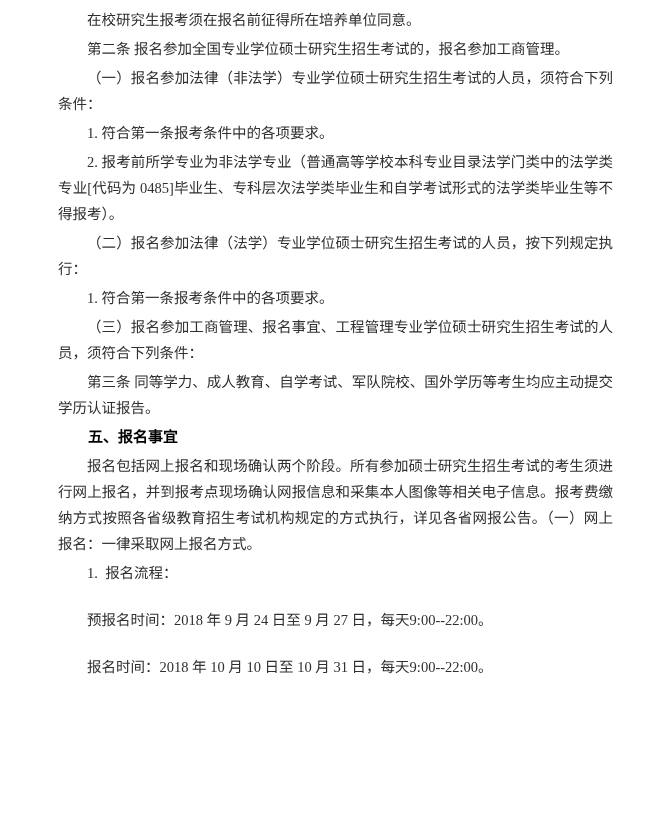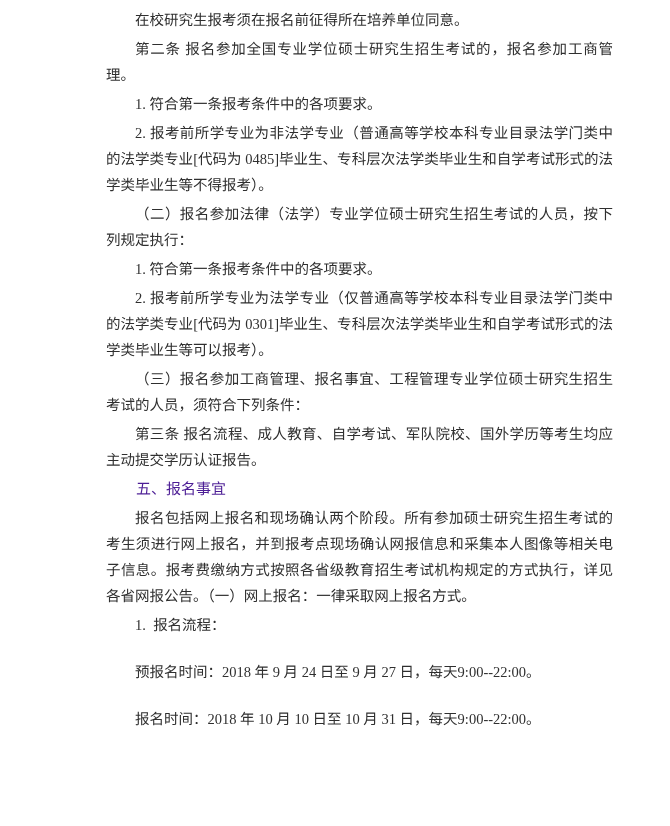--- a/index.html
+++ b/index.html
@@ -12,58 +12,57 @@
     height: 826px;
     overflow: hidden;
     font-family: "Liberation Serif", "DejaVu Serif", serif;
     color: #2f2f2f;
   }
   .doc-page {
     width: 670px;
     height: 604px;
     background: #ffffff;
     box-sizing: border-box;
-    padding-left: 48px;
   }
   .doc-body {
     padding: 7px 57px 0 58px;
   }
   .para {
     margin: 0 0 3px 0;
     font-size: 14.5px;
     line-height: 26px;
     text-align: justify;
     text-indent: 2em;
     word-break: normal;
     overflow-wrap: break-word;
   }
   .para.heading {
-    font-weight: normal;
-    color: #4c1d95;
+    font-weight: bold;
+    color: #000000;
     font-size: 15px;
   }
   .para.tight {
     margin-bottom: 0;
     margin-top: 21px;
   }
 </style>
 </head>
 <body>
 
 <div class="doc-page">
   <div class="doc-body">
 
   <p class="para body">在校研究生报考须在报名前征得所在培养单位同意。</p>
       <p class="para body">第二条 报名参加全国专业学位硕士研究生招生考试的，报名参加工商管理。</p>
+      <p class="para body">（一）报名参加法律（非法学）专业学位硕士研究生招生考试的人员，须符合下列条件：</p>
       <p class="para body">1. 符合第一条报考条件中的各项要求。</p>
       <p class="para body">2. 报考前所学专业为非法学专业（普通高等学校本科专业目录法学门类中的法学类专业[代码为 0485]毕业生、专科层次法学类毕业生和自学考试形式的法学类毕业生等不得报考）。</p>
       <p class="para body">（二）报名参加法律（法学）专业学位硕士研究生招生考试的人员，按下列规定执行：</p>
       <p class="para body">1. 符合第一条报考条件中的各项要求。</p>
-      <p class="para body">2. 报考前所学专业为法学专业（仅普通高等学校本科专业目录法学门类中的法学类专业[代码为 0301]毕业生、专科层次法学类毕业生和自学考试形式的法学类毕业生等可以报考）。</p>
       <p class="para body">（三）报名参加工商管理、报名事宜、工程管理专业学位硕士研究生招生考试的人员，须符合下列条件：</p>
-      <p class="para body">第三条 报名流程、成人教育、自学考试、军队院校、国外学历等考生均应主动提交学历认证报告。</p>
+      <p class="para body">第三条 同等学力、成人教育、自学考试、军队院校、国外学历等考生均应主动提交学历认证报告。</p>
       <p class="para heading">五、报名事宜</p>
       <p class="para body">报名包括网上报名和现场确认两个阶段。所有参加硕士研究生招生考试的考生须进行网上报名，并到报考点现场确认网报信息和采集本人图像等相关电子信息。报考费缴纳方式按照各省级教育招生考试机构规定的方式执行，详见各省网报公告。（一）网上报名：一律采取网上报名方式。</p>
       <p class="para body">1.&nbsp; 报名流程：</p>
       <p class="para tight">预报名时间：2018 年 9 月 24 日至 9 月 27 日，每天9:00--22:00。</p>
       <p class="para tight">报名时间：2018 年 10 月 10 日至 10 月 31 日，每天9:00--22:00。</p>
     </div>
 </div>
 
 </body></html>

